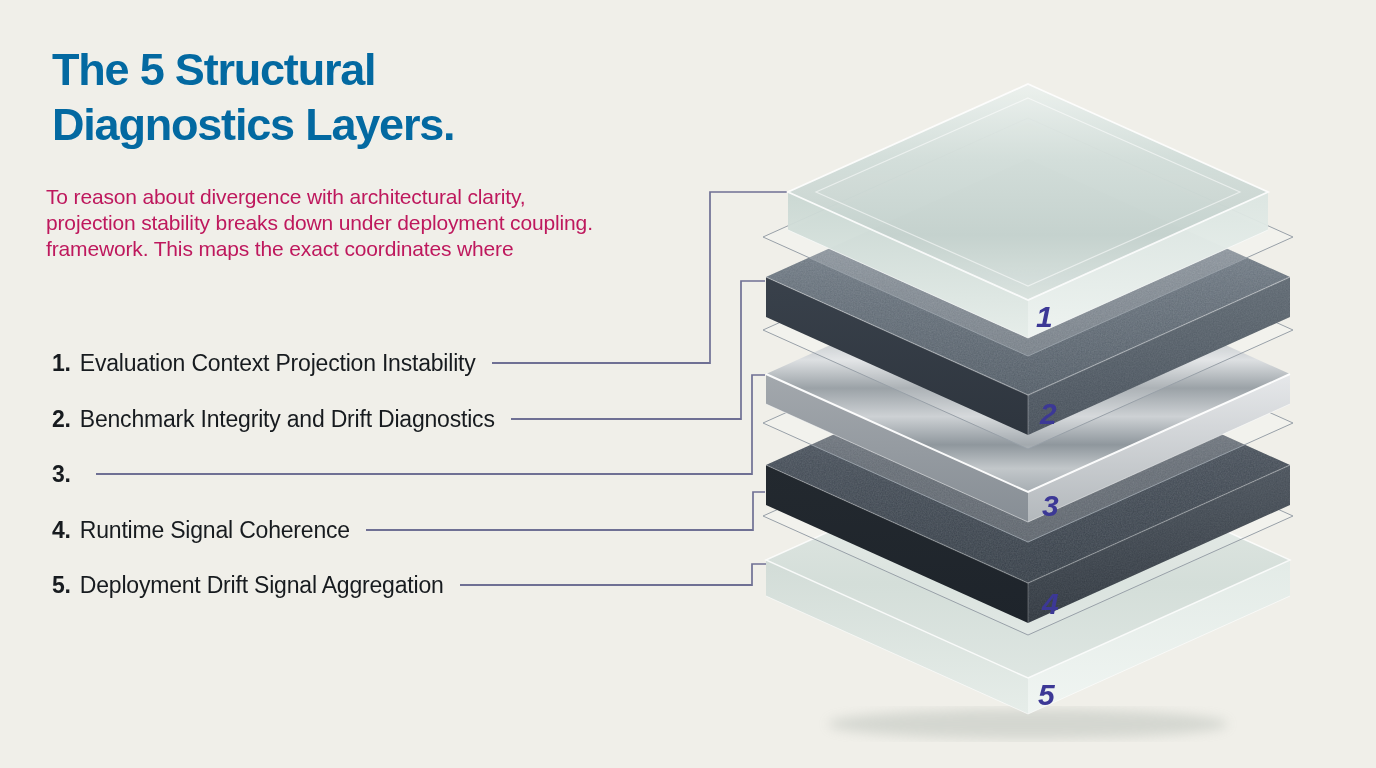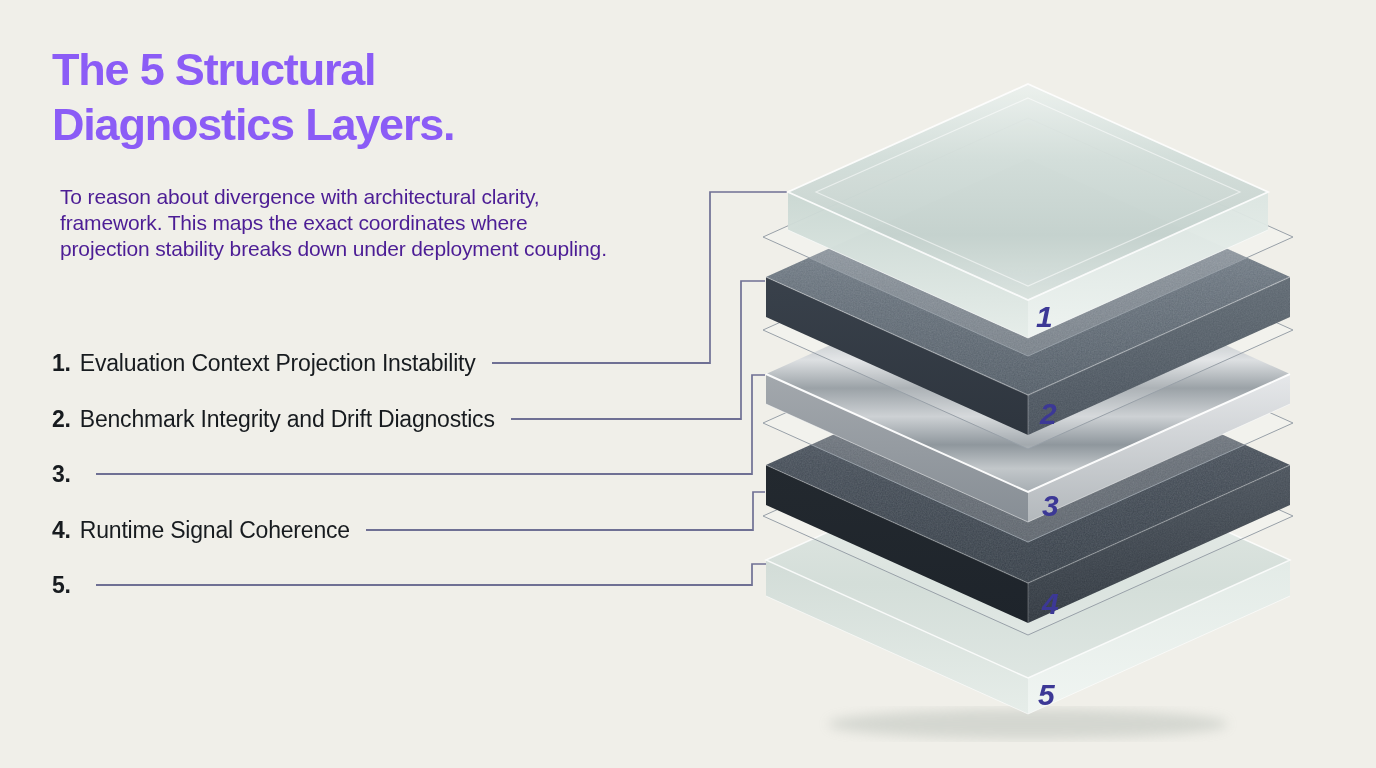--- a/index.html
+++ b/index.html
@@ -4,25 +4,25 @@
 <style>
   html,body{margin:0;padding:0;background:#d8d8d2;}
   .canvas{
     position:relative;width:1376px;height:768px;overflow:hidden;
     background:#f0efe9;
     font-family:"Liberation Sans",sans-serif;
   }
   .title{
     position:absolute;left:52px;top:42px;
     font-size:45px;line-height:55px;font-weight:bold;
-    letter-spacing:-1.2px;color:#8b5cf6;
+    letter-spacing:-1.2px;color:#0369a1;
   }
   .intro{
-    position:absolute;left:60px;top:184px;
-    font-size:21px;line-height:26px;color:#4c1d95;
+    position:absolute;left:46px;top:184px;
+    font-size:21px;line-height:26px;color:#be185d;
     letter-spacing:-0.15px;
   }
   .list-row{
     position:absolute;left:52px;height:30px;
     display:flex;align-items:center;
     font-size:23px;color:#171b1f;letter-spacing:-0.2px;
     white-space:nowrap;
   }
   .list-row .num{font-weight:bold;margin-right:9px;}
   .list-row .leader{
@@ -41,22 +41,22 @@
 
 <div class="canvas">
 
   <div class="title">
     <div>The 5 Structural</div>
     <div>Diagnostics Layers.</div>
   </div>
 
   <div class="intro">
     <div>To reason about divergence with architectural clarity,</div>
+    <div>projection stability breaks down under deployment coupling.</div>
     <div>framework. This maps the exact coordinates where</div>
-    <div>projection stability breaks down under deployment coupling.</div>
   </div>
 
   <div class="list-row" style="top:348px;width:658px;">
     <span class="num">1.</span>
     <span class="label">Evaluation Context Projection Instability</span>
     <span class="leader"></span>
   </div>
   <div class="list-row" style="top:404px;width:689px;">
     <span class="num">2.</span>
     <span class="label">Benchmark Integrity and Drift Diagnostics</span>
@@ -66,20 +66,21 @@
     <span class="num">3.</span>
     <span class="leader"></span>
   </div>
   <div class="list-row" style="top:515px;width:701px;">
     <span class="num">4.</span>
     <span class="label">Runtime Signal Coherence</span>
     <span class="leader"></span>
   </div>
   <div class="list-row" style="top:570px;width:700px;">
     <span class="num">5.</span>
+    <span class="label">Deployment Drift Signal Aggregation</span>
     <span class="leader"></span>
   </div>
 
   <svg class="diagram-svg" width="1376" height="768" viewBox="0 0 1376 768">
     <defs>
       <filter id="soft">
           <feGaussianBlur stdDeviation="6"></feGaussianBlur>
         </filter>
       <filter id="grainL" x="-2%" y="-2%" width="104%" height="104%">
         <feTurbulence type="fractalNoise" baseFrequency="0.75" numOctaves="2" stitchTiles="stitch"></feTurbulence>

